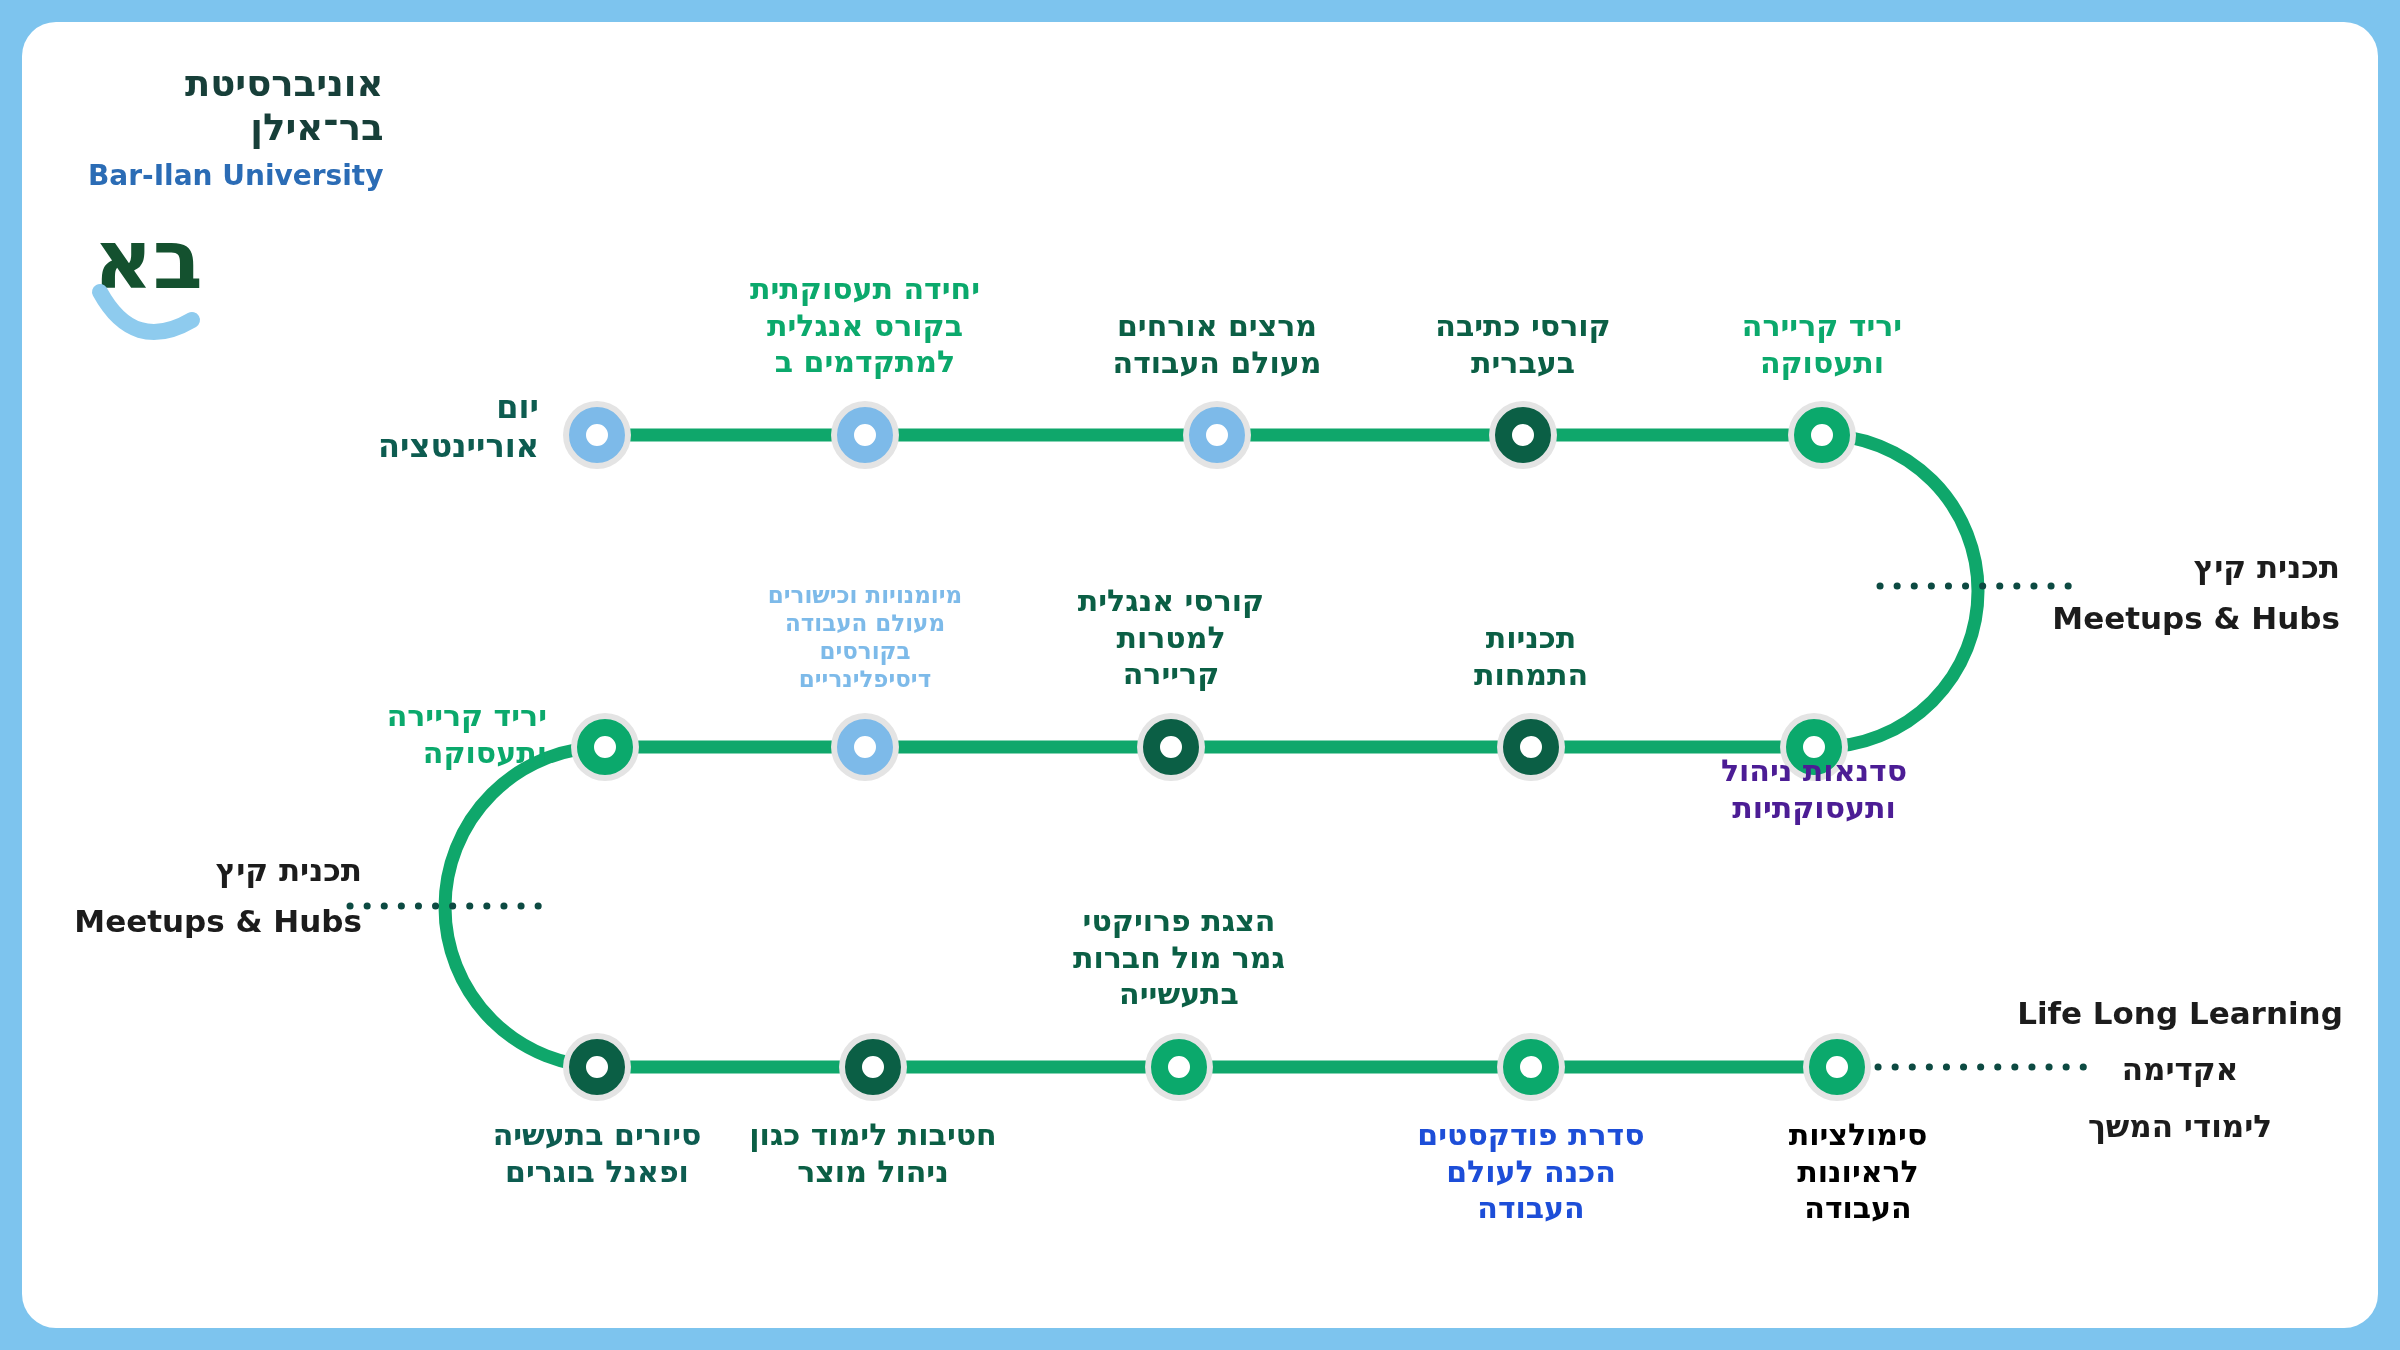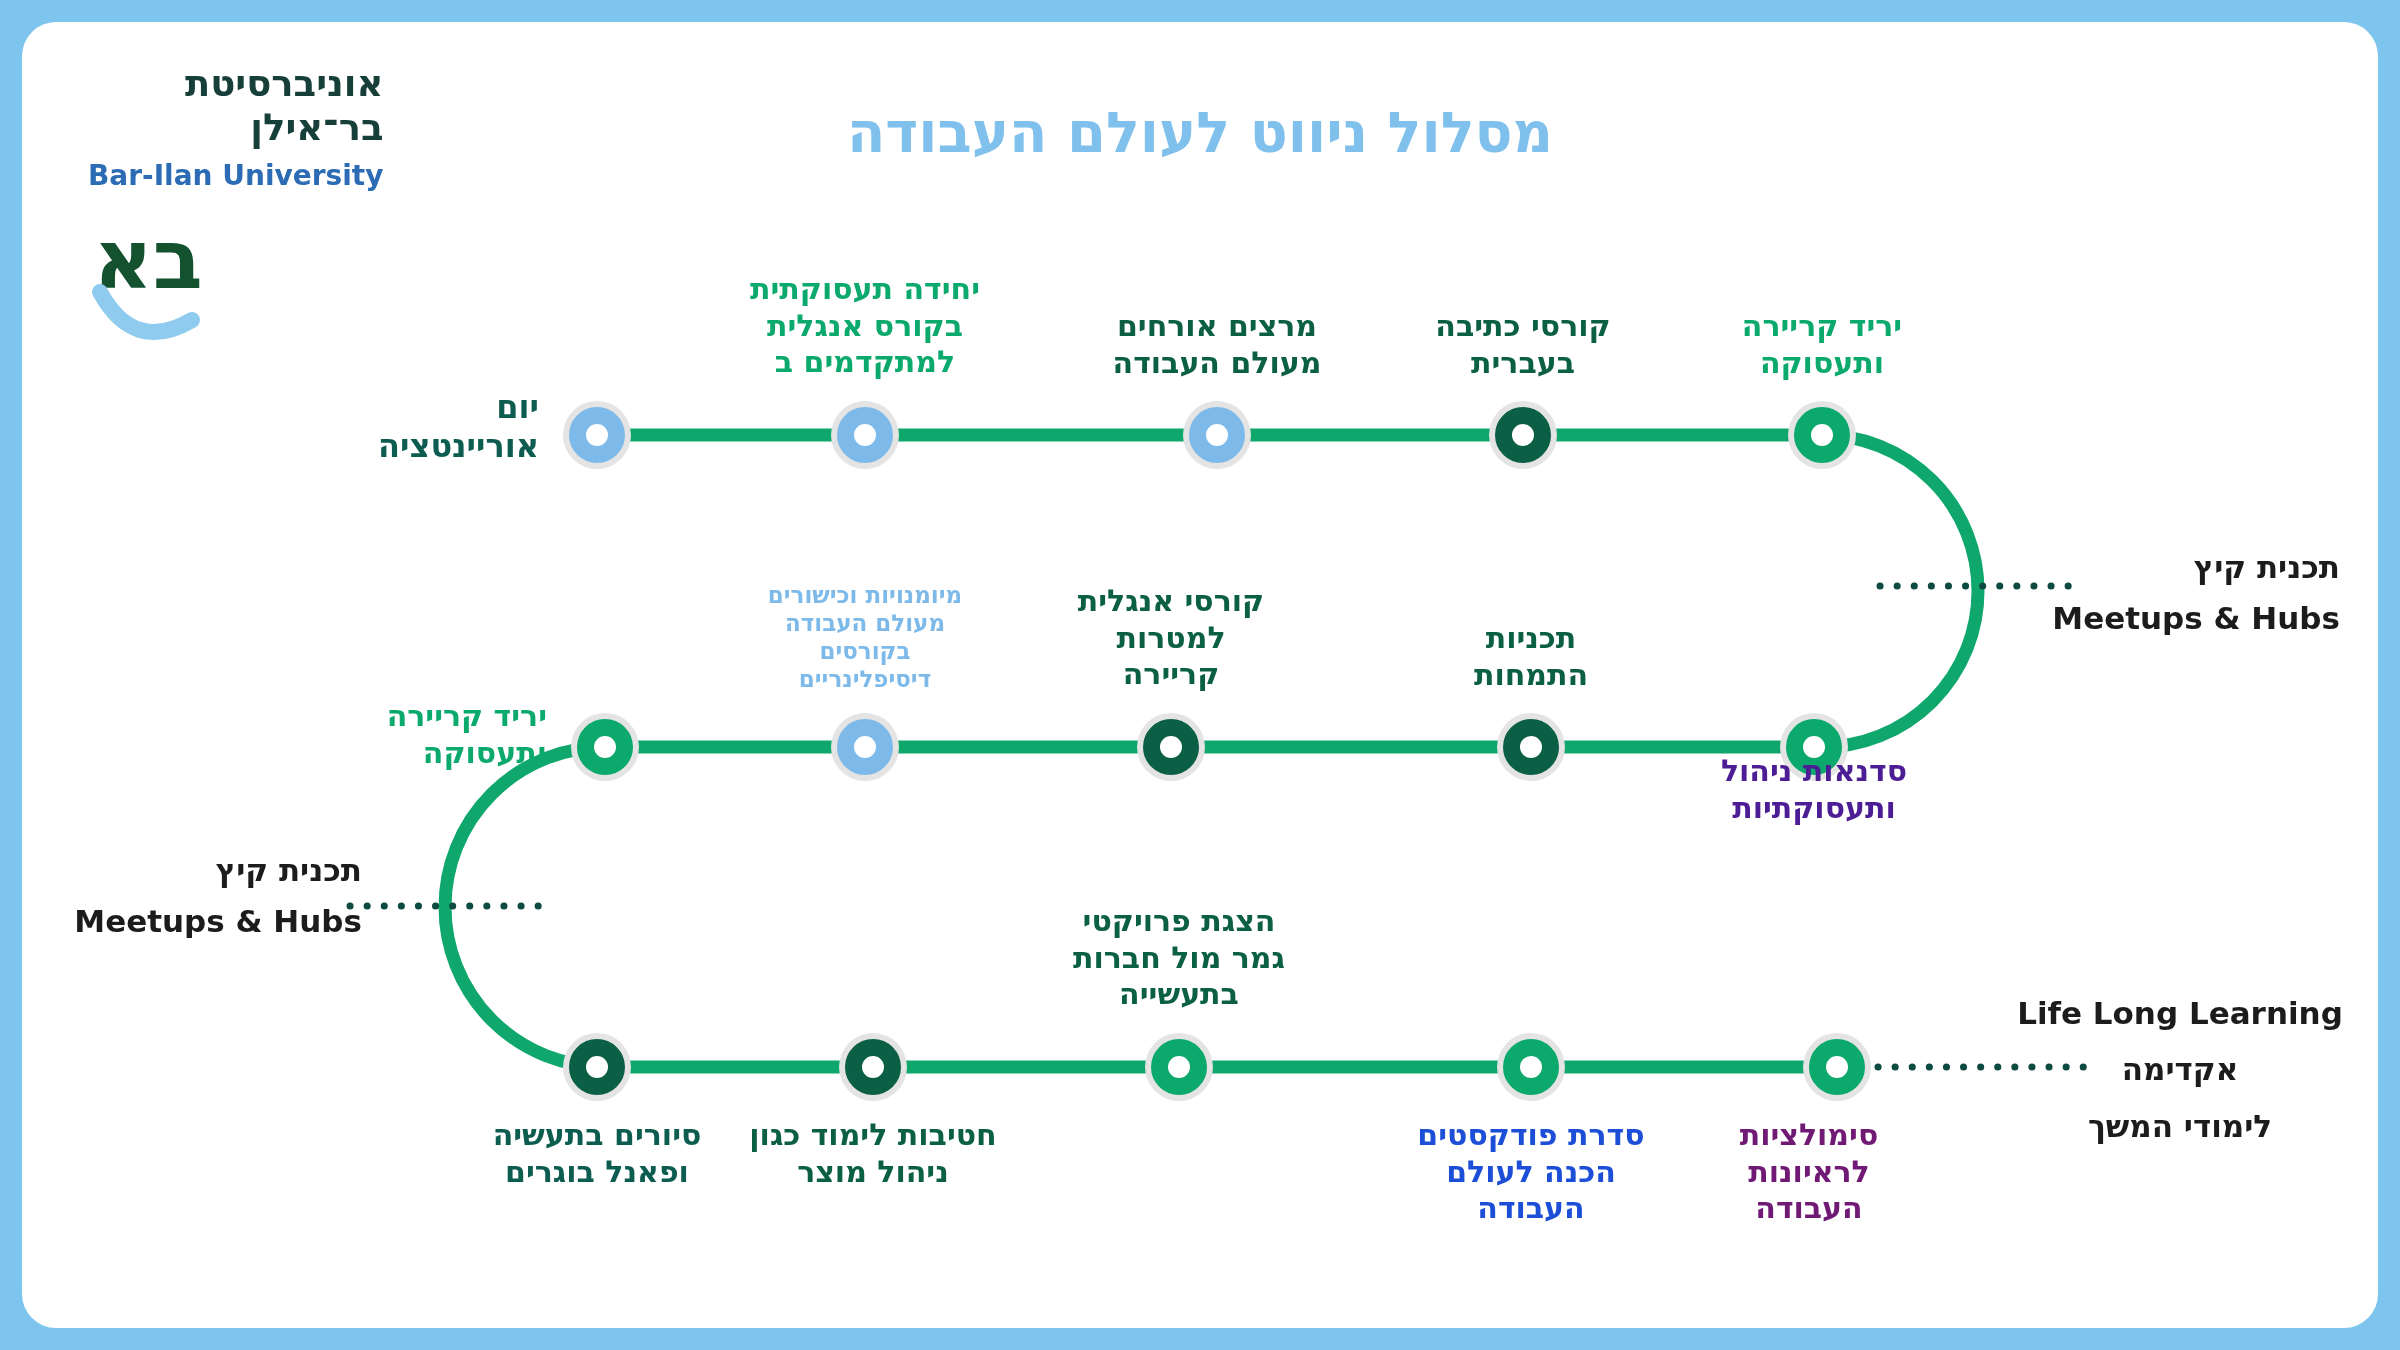--- a/index.html
+++ b/index.html
@@ -71,21 +71,20 @@
       <div class="logo-he">אוניברסיטת</div>
       <div class="logo-he">בר־אילן</div>
       <div class="logo-en">Bar-Ilan University</div>
     </div>
     <svg class="logo-mark" viewBox="0 0 120 150">
       <text x="60" y="80" text-anchor="middle" font-size="82" font-weight="bold" fill="#14512f">בא</text>
       <path d="M 12 84 Q 46 146 104 112" fill="none" stroke="#8ecbee" stroke-width="16" stroke-linecap="round"></path>
     </svg>
   </div>
 
-  <div class="title">מסלול ניווט לעולם העבודה</div>
 
   <div id="stations">
       <div class="station" style="left: 569px; top: 407px; border-color: rgb(125, 186, 233);"></div>
       <div class="st-label pos-left" dir="rtl" style="color: rgb(13, 92, 80); font-size: 32px; left: 539px; top: 427px;">יום<br>אוריינטציה</div>
       <div class="station" style="left: 837px; top: 407px; border-color: rgb(125, 186, 233);"></div>
       <div class="st-label pos-above" dir="rtl" style="color: rgb(11, 169, 108); left: 865px; top: 381px;">יחידה תעסוקתית<br>בקורס אנגלית<br>למתקדמים ב</div>
       <div class="station" style="left: 1189px; top: 407px; border-color: rgb(125, 186, 233);"></div>
       <div class="st-label pos-above" dir="rtl" style="color: rgb(11, 95, 69); left: 1217px; top: 381px;">מרצים אורחים<br>מעולם העבודה</div>
       <div class="station" style="left: 1495px; top: 407px; border-color: rgb(11, 95, 69);"></div>
       <div class="st-label pos-above" dir="rtl" style="color: rgb(11, 95, 69); left: 1523px; top: 381px;">קורסי כתיבה<br>בעברית</div>
@@ -103,21 +102,21 @@
       <div class="st-label pos-left" dir="rtl" style="color: rgb(11, 169, 108); left: 547px; top: 735px;">יריד קריירה<br>ותעסוקה</div>
       <div class="station" style="left: 569px; top: 1039px; border-color: rgb(11, 95, 69);"></div>
       <div class="st-label pos-below" dir="rtl" style="color: rgb(13, 92, 80); left: 597px; top: 1117px;">סיורים בתעשיה<br>ופאנל בוגרים</div>
       <div class="station" style="left: 845px; top: 1039px; border-color: rgb(11, 95, 69);"></div>
       <div class="st-label pos-below" dir="rtl" style="color: rgb(11, 95, 69); left: 873px; top: 1117px;">חטיבות לימוד כגון<br>ניהול מוצר</div>
       <div class="station" style="left: 1151px; top: 1039px; border-color: rgb(11, 169, 108);"></div>
       <div class="st-label pos-above" dir="rtl" style="color: rgb(11, 95, 69); left: 1179px; top: 1013px;">הצגת פרויקטי<br>גמר מול חברות<br>בתעשייה</div>
       <div class="station" style="left: 1503px; top: 1039px; border-color: rgb(11, 169, 108);"></div>
       <div class="st-label pos-below" dir="rtl" style="color: #1d4ed8; left: 1531px; top: 1117px;">סדרת פודקסטים<br>הכנה לעולם<br>העבודה</div>
       <div class="station" style="left: 1809px; top: 1039px; border-color: rgb(11, 169, 108);"></div>
-      <div class="st-label pos-below" dir="rtl" style="color: #701a75; left: 1809px; top: 1117px;">סימולציות<br>לראיונות<br>העבודה</div>
+      <div class="st-label pos-below" dir="rtl" style="color: #000000; left: 1858px; top: 1117px;">סימולציות<br>לראיונות<br>העבודה</div>
     </div>
 
   <div class="annot" id="annot-summer-right">
     <div class="he">תכנית קיץ</div>
     <div>Meetups &amp; Hubs</div>
   </div>
 
   <div class="annot" id="annot-summer-left">
     <div class="he">תכנית קיץ</div>
     <div>Meetups &amp; Hubs</div>

